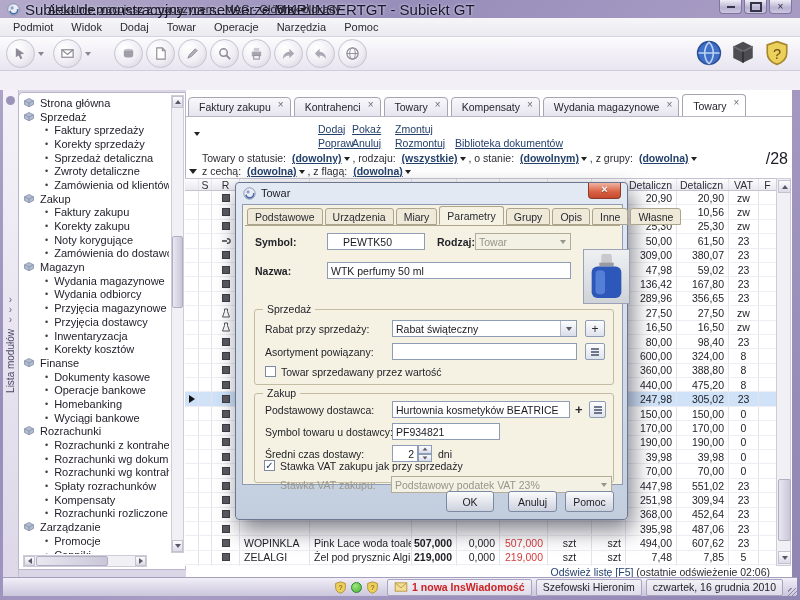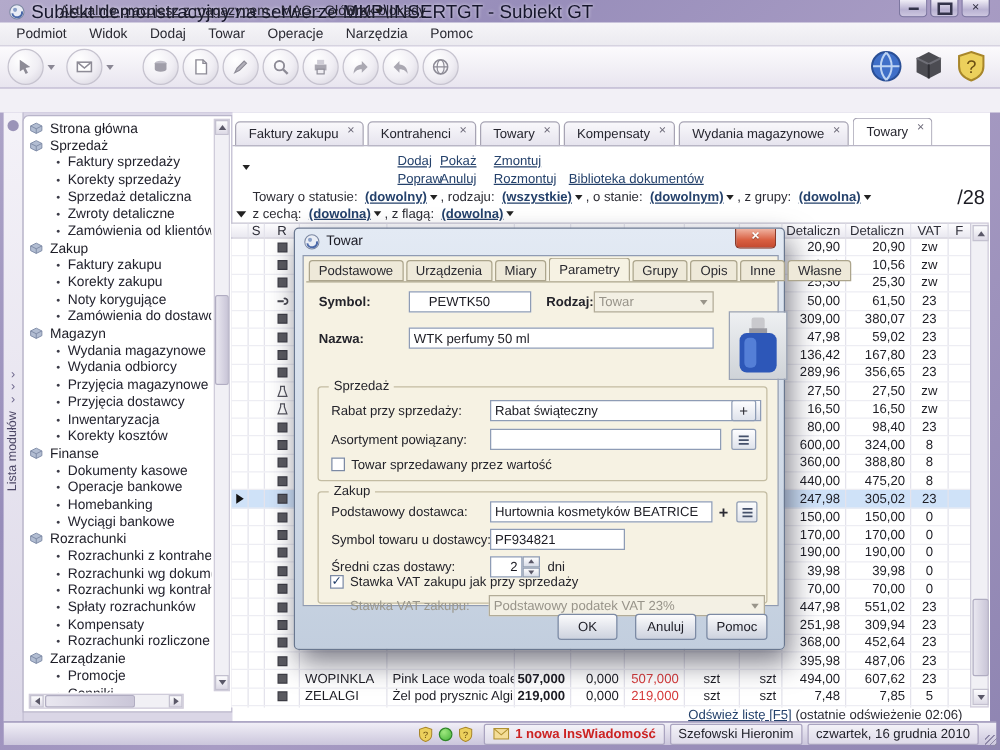--- a/index.html
+++ b/index.html
@@ -1294,21 +1294,21 @@
         <rect x="18" y="4" width="11" height="10" rx="2" fill="#c9c9cd"></rect>
         <rect x="16" y="13" width="15" height="4" fill="#9a9aa2"></rect>
         <rect x="8" y="17" width="31" height="33" rx="6" fill="#2d57b8"></rect>
         <rect x="12" y="21" width="10" height="25" rx="4" fill="#5e8ade" opacity="0.8"></rect>
       </svg>
     </div>
 
     <div class="dfieldset" style="left:11px;top:104px;width:358px;height:74px;">
       <span class="dlegend">Sprzedaż</span>
       <span class="dlbl" style="left:10px;top:13px;">Rabat przy sprzedaży:</span>
-      <div class="combo" style="left:137px;top:10px;width:217px;">
+      <div class="combo" style="left:137px;top:10px;width:185px;">
         <span class="ctext">Rabat świąteczny</span>
         <span class="cbtn">
             <span class="tri-dn"></span>
           </span>
       </div>
       <div class="sqbtn" style="left:330px;top:10px;">+</div>
       <span class="dlbl" style="left:10px;top:36px;">Asortyment powiązany:</span>
       <input class="dinput" style="left: 137px; top: 33px; width: 185px;" value="">
       <div class="sqbtn" style="left:330px;top:33px;">
         <svg class="grid-glyph" viewBox="0 0 10 10">

